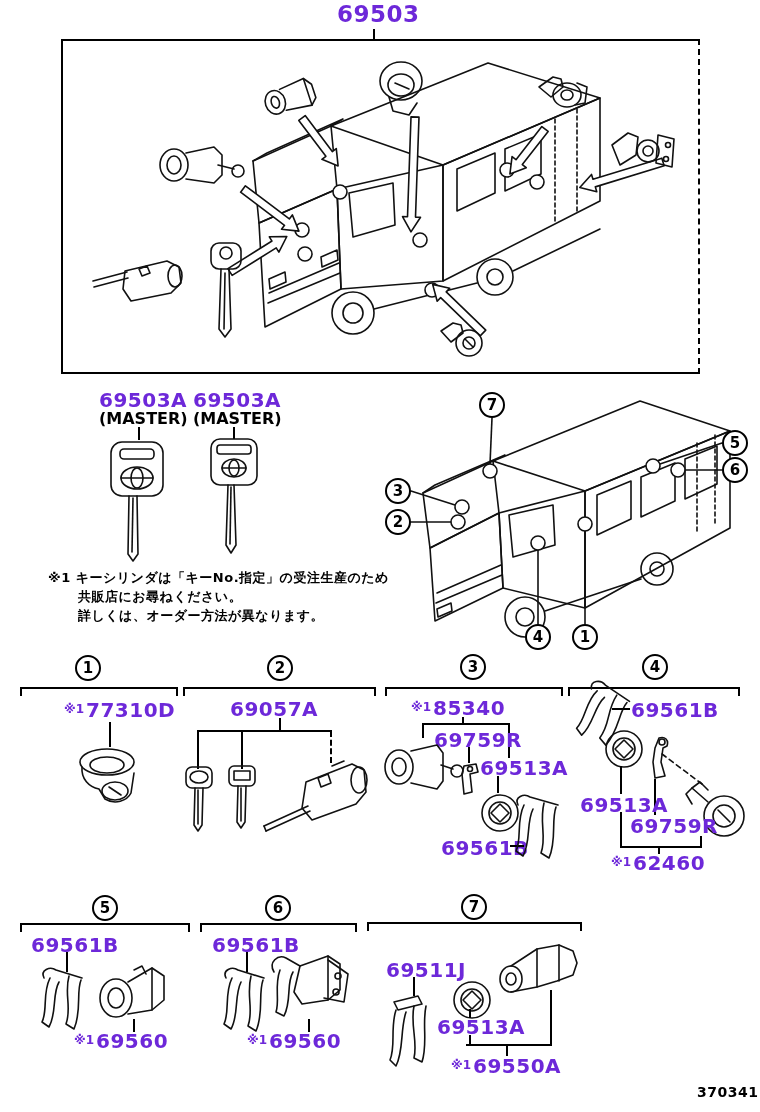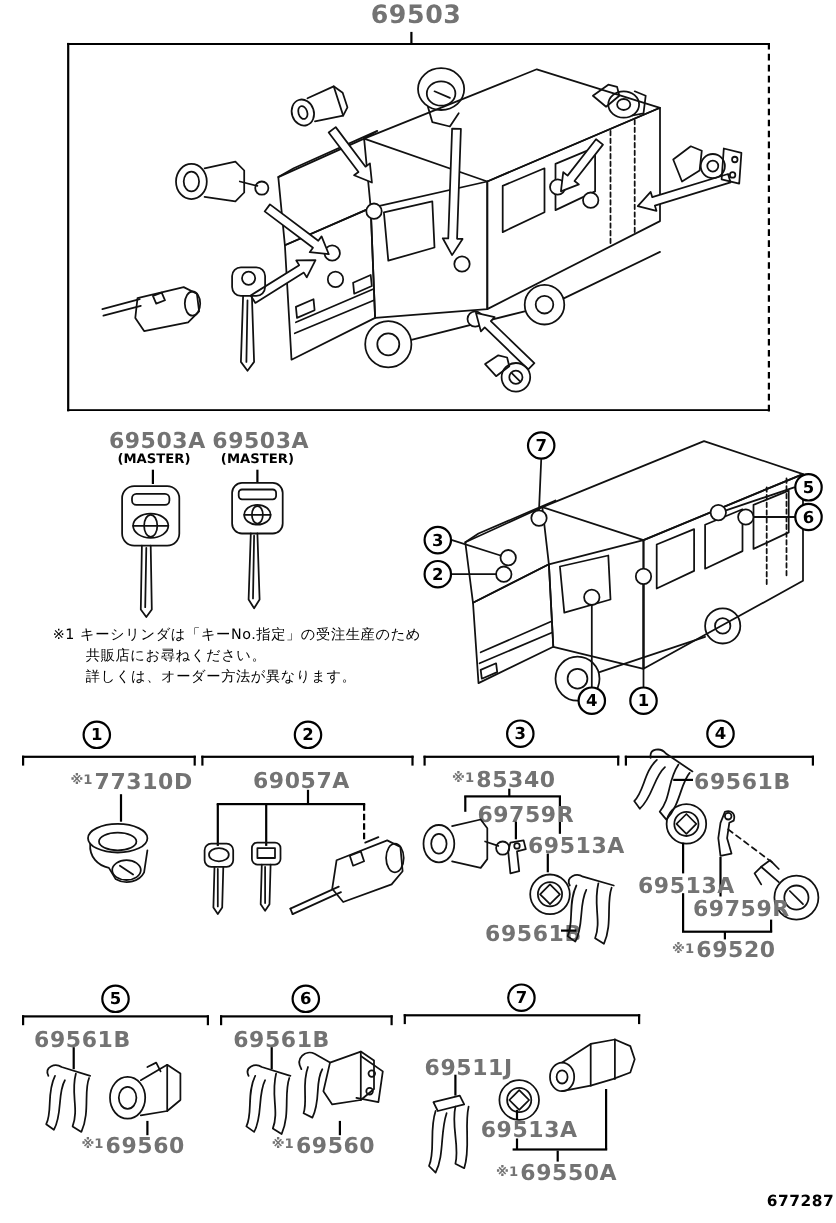--- a/index.html
+++ b/index.html
@@ -1,28 +1,28 @@
 <!DOCTYPE html>
 <html><head>
 <meta charset="utf-8">
 <style>
   *{margin:0;padding:0;box-sizing:border-box}
   html,body{background:#fff}
   body{font-family:"DejaVu Sans","Liberation Sans",sans-serif;color:#000}
   #canvas{position:relative;width:760px;height:1112px;background:#fff;overflow:hidden}
   .abs{position:absolute}
-  .pn{position:absolute;font-weight:bold;font-size:20px;letter-spacing:.5px;white-space:nowrap;color:#737373;line-height:1}
+  .pn{position:absolute;font-weight:bold;font-size:20px;letter-spacing:.5px;white-space:nowrap;color:#6d28d9;line-height:1}
   .pfx{font-size:12px;font-weight:bold;vertical-align:4px;margin-right:2px;letter-spacing:0}
-  .sub{position:absolute;font-weight:bold;font-size:12px;white-space:nowrap;letter-spacing:0;line-height:1}
+  .sub{position:absolute;font-weight:bold;font-size:16px;white-space:nowrap;letter-spacing:0;line-height:1}
   .circ{position:absolute;width:26px;height:26px;border:2px solid #000;border-radius:50%;font-size:15px;font-weight:bold;line-height:22px;text-align:center;background:#fff;z-index:5}
   .brk{position:absolute;height:9px;border:2px solid #000;border-bottom:none}
   .v{position:absolute;width:2px;background:#000}
   .h{position:absolute;height:2px;background:#000}
   .vd{position:absolute;width:0;border-left:2px dashed #000}
-  .note{position:absolute;font-size:13px;font-weight:normal;white-space:nowrap;letter-spacing:.5px;line-height:1}
+  .note{position:absolute;font-size:13px;font-weight:bold;white-space:nowrap;letter-spacing:.5px;line-height:1}
   .ttl{font-size:23px;text-align:center}
   .figcode{position:absolute;font-size:14px;font-weight:bold;letter-spacing:.5px}
   svg.art{position:absolute;overflow:visible}
   .ln{fill:none;stroke:#111;stroke-width:1.6;stroke-linejoin:round;stroke-linecap:round}
   .wh{fill:#fff;stroke:#111;stroke-width:1.6;stroke-linejoin:round}
   .mainbox{border:2px solid #000;border-right-style:dashed}
 </style>
 </head>
 <body>
 
@@ -364,21 +364,21 @@
     </g>
   </svg>
   <div class="v" style="left:620px;top:766px;height:28px"></div>
   <div class="v" style="left:654px;top:779px;height:36px"></div>
   <div class="pn" style="left:580px;top:795px">69513A</div>
   <div class="pn" style="left:630px;top:816px">69759R</div>
   <div class="v" style="left:620px;top:812px;height:35px"></div>
   <div class="h" style="left:620px;top:846px;width:82px"></div>
   <div class="v" style="left:700px;top:836px;height:11px"></div>
   <div class="v" style="left:658px;top:847px;height:7px"></div>
-  <div class="pn" style="left:611px;top:853px"><span class="pfx">※1</span><span>69520</span></div>
+  <div class="pn" style="left:611px;top:853px"><span class="pfx">※1</span><span>62460</span></div>
 
   <div class="circ" style="left:92px;top:895px">5</div>
   <div class="brk" style="left:20px;top:923px;width:170px"></div>
   <div class="pn" style="left:31px;top:935px">69561B</div>
   <div class="v" style="left:66px;top:952px;height:20px"></div>
   <svg class="art" style="left:38px;top:966px" width="58" height="72" viewBox="0 0 58 72">
     <g class="ln">
       <path d="M6,12 C2,4 12,0 18,4 L44,12"></path>
       <path d="M12,12 C4,28 10,44 4,56 L11,61 C19,47 14,28 21,16"></path>
       <path d="M31,10 C26,28 34,42 28,58 L36,63 C44,45 38,26 43,14"></path>
@@ -449,15 +449,15 @@
     </g>
   </svg>
   <div class="v" style="left:469px;top:1009px;height:9px"></div>
   <div class="pn" style="left:437px;top:1017px">69513A</div>
   <div class="v" style="left:469px;top:1035px;height:10px"></div>
   <div class="h" style="left:466px;top:1044px;width:86px"></div>
   <div class="v" style="left:550px;top:990px;height:55px"></div>
   <div class="v" style="left:506px;top:1046px;height:10px"></div>
   <div class="pn" style="left:451px;top:1056px"><span class="pfx">※1</span><span>69550A</span></div>
 
-  <div class="figcode" style="left:697px;top:1084px">677287</div>
+  <div class="figcode" style="left:697px;top:1084px">370341</div>
 
 </div>
 
 </body></html>

